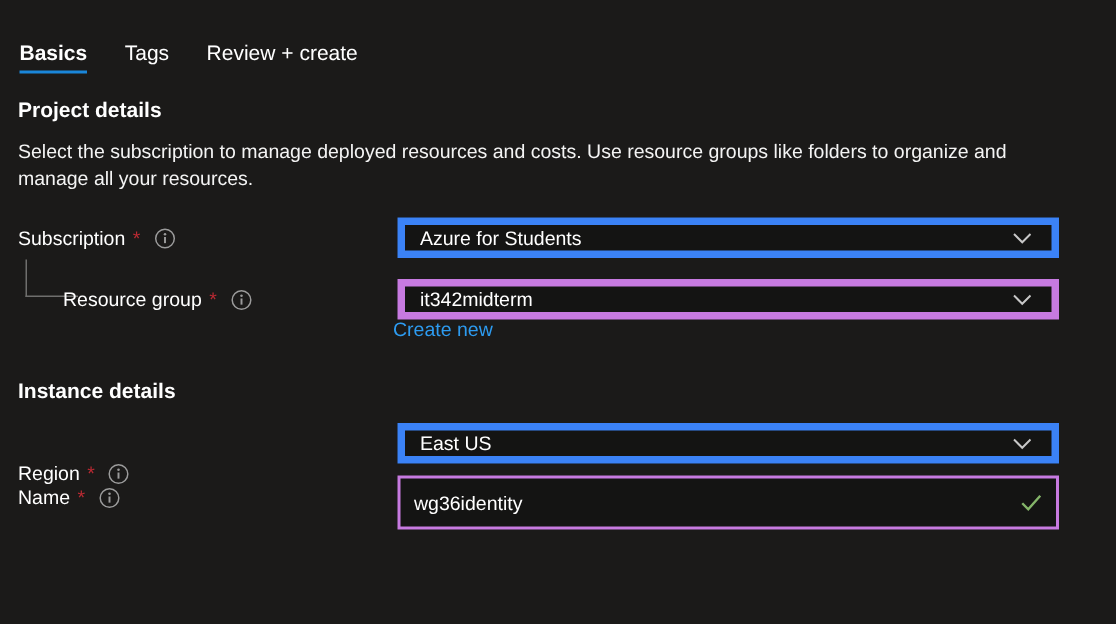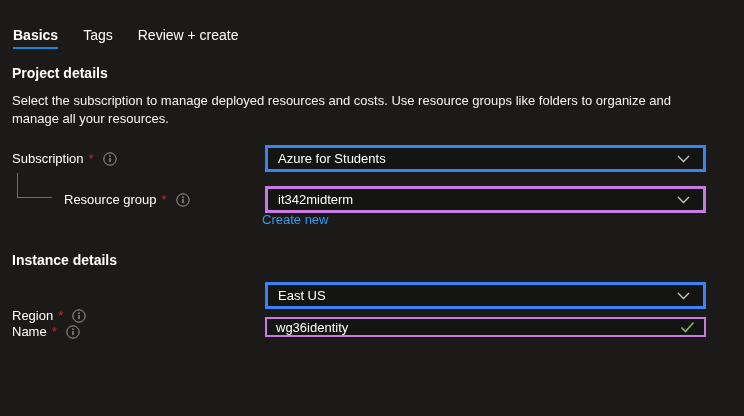--- a/index.html
+++ b/index.html
@@ -81,39 +81,39 @@
     align-items:center;
     cursor:default;
   }
   .combobox{
     position:absolute;
     left:265px;
     width:441px;
     height:27px;
     box-sizing:border-box;
     background:#141413;
-    border:3px solid #3b82f6;
+    border:5px solid #3b82f6;
     display:flex;
     align-items:center;
     justify-content:space-between;
     padding:0 13px 0 10px;
     font-size:13px;
     color:#ffffff;
     cursor:pointer;
   }
   .combobox.edited{
     border-color:#c77ae0;
     gap:40px;
   }
   .chevron-icon{display:inline-flex;align-items:center;}
   .textbox-wrap{
     position:absolute;
     left:265px;
     width:441px;
-    height:20px;
+    height:36px;
   }
   .textbox{
     width:100%;
     height:100%;
     box-sizing:border-box;
     background:#141413;
     border:2px solid #c77ae0;
     color:#ffffff;
     font-size:13px;
     font-family:inherit;
@@ -177,21 +177,21 @@
     <span class="chevron-icon">
       <svg width="13" height="8" viewBox="0 0 13 8">
           <path d="M1 1 L6.5 6.5 L12 1" fill="none" stroke="#c8c8c8" stroke-width="1.3"></path>
         </svg>
     </span>
   </div>
 
   <div class="connector" style="left:17px;top:173px;width:1px;height:25px;"></div>
   <div class="connector" style="left:17px;top:197px;width:35px;height:1px;"></div>
 
-  <div class="label-row" style="top:186px;left:64px;text-align:center;">
+  <div class="label-row" style="top:186px;left:42px;text-align:center;">
     <span>Resource group</span>
     <span class="req">*</span>
     <span class="info-icon">
       <svg width="14" height="14" viewBox="0 0 14 14">
           <circle cx="7" cy="7" r="6.2" fill="none" stroke="#9b9b9b" stroke-width="1"></circle>
           <rect x="6.35" y="6" width="1.3" height="4.1" fill="#9b9b9b"></rect>
           <circle cx="7" cy="4.1" r="0.85" fill="#9b9b9b"></circle>
         </svg>
     </span>
   </div>

